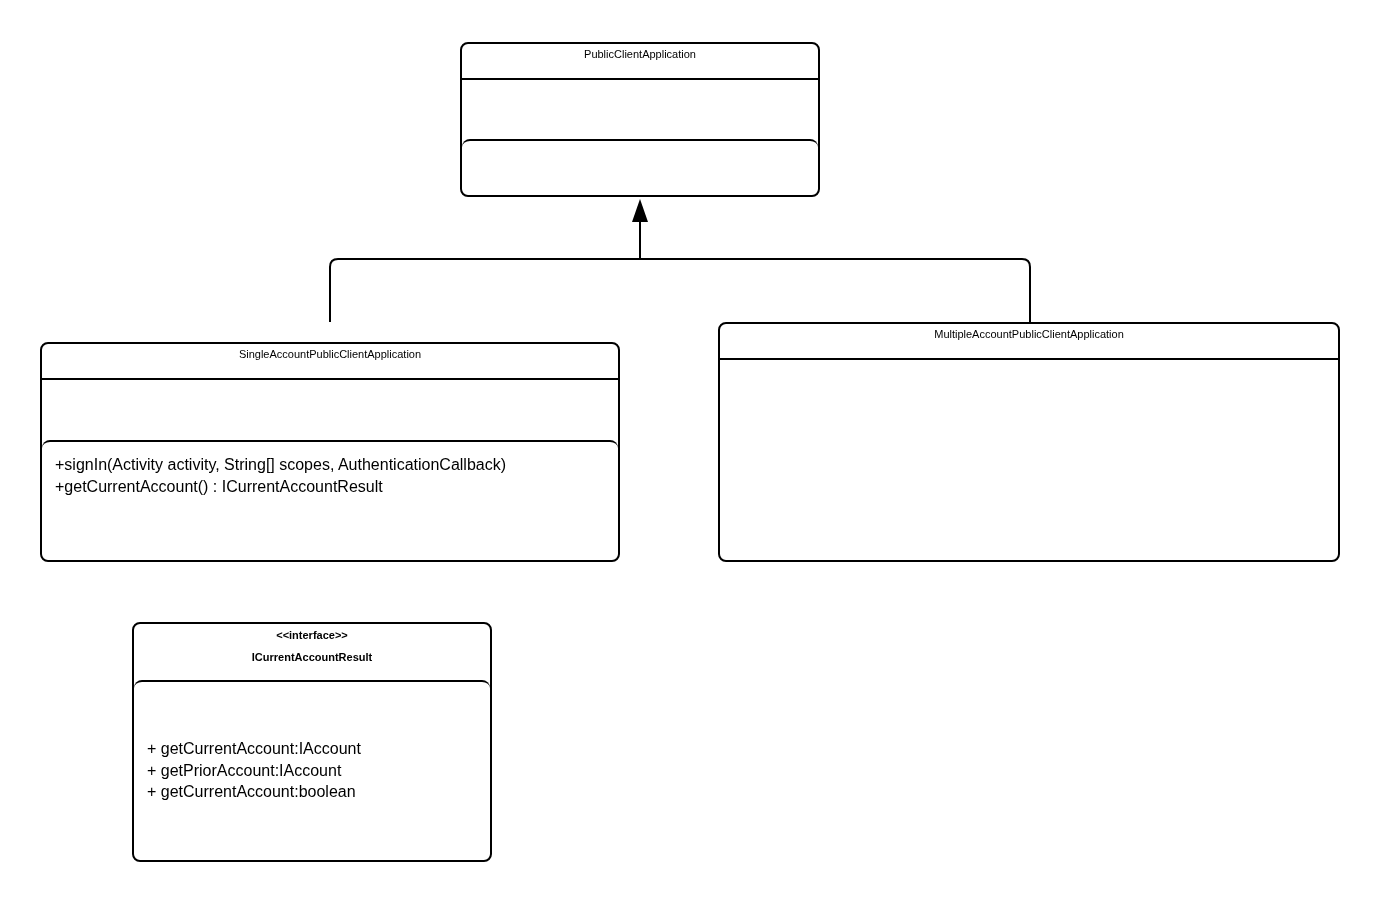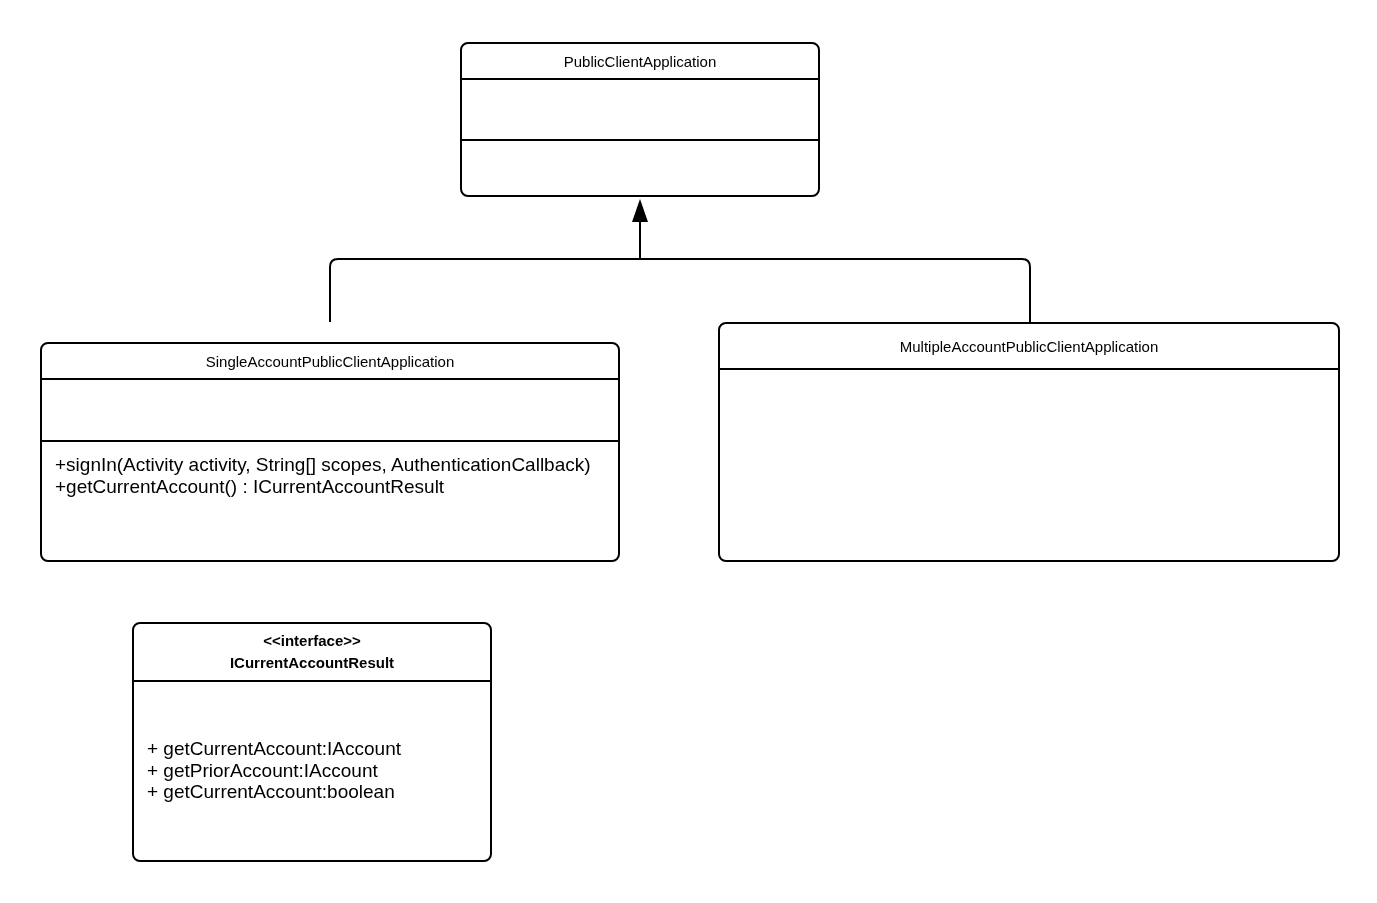--- a/index.html
+++ b/index.html
@@ -35,39 +35,40 @@
   .compartment {
     box-sizing: border-box;
   }
   .compartment + .compartment {
     border-top: 2px solid #000000;
   }
   .title-compartment {
     display: flex;
     flex-direction: column;
     align-items: center;
-    justify-content: center;
-    font-size: 15px;
+    justify-content: flex-start;
+    font-size: 11px;
     line-height: 21px;
     text-align: center;
   }
   .title-compartment.bold-title {
     font-weight: bold;
     line-height: 22px;
   }
   .attrs-compartment {
     flex: none;
   }
   .methods-compartment {
     flex: 1;
-    font-size: 19px;
+    font-size: 16px;
     line-height: 21.5px;
     padding-left: 13px;
     padding-right: 6px;
     white-space: nowrap;
+    border-radius: 8px;
   }
   .method-line {
     height: 21.5px;
   }
 </style>
 </head>
 <body>
 
 <div class="canvas">
 
@@ -95,21 +96,21 @@
       <span>SingleAccountPublicClientApplication</span>
     </div>
     <div class="compartment attrs-compartment" style="height:62px;"></div>
     <div class="compartment methods-compartment" style="padding-top:12px;">
       <div class="method-line">+signIn(Activity activity, String[] scopes, AuthenticationCallback)</div>
       <div class="method-line">+getCurrentAccount() : ICurrentAccountResult</div>
     </div>
   </div>
 
   <div class="uml-class" style="left:718px; top:322px; width:622px; height:240px;">
-    <div class="compartment title-compartment" style="height:44px;">
+    <div class="compartment title-compartment" style="height:34px;">
       <span>MultipleAccountPublicClientApplication</span>
     </div>
     <div class="compartment attrs-compartment" style="height:70px;"></div>
   </div>
 
   <div class="uml-class" style="left:132px; top:622px; width:360px; height:240px;">
     <div class="compartment title-compartment bold-title" style="height:56px;">
       <span>&lt;&lt;interface&gt;&gt;</span>
       <span>ICurrentAccountResult</span>
     </div>

